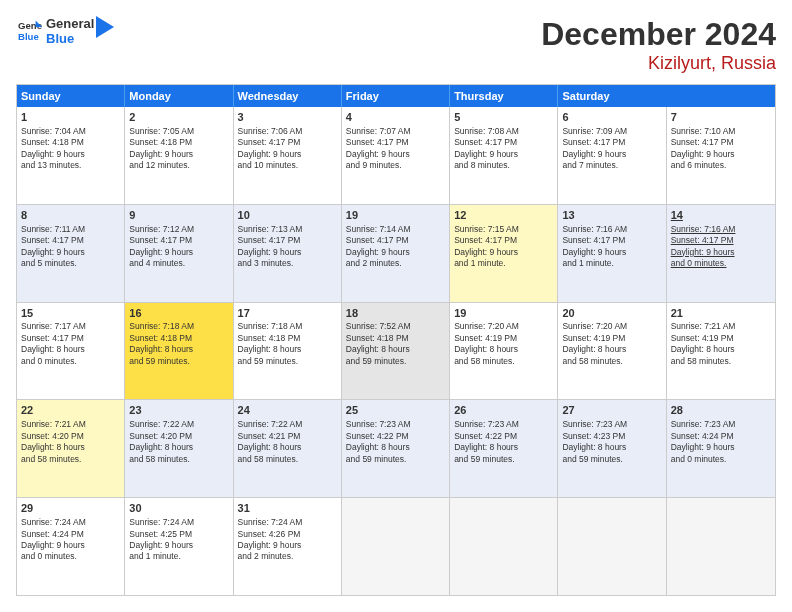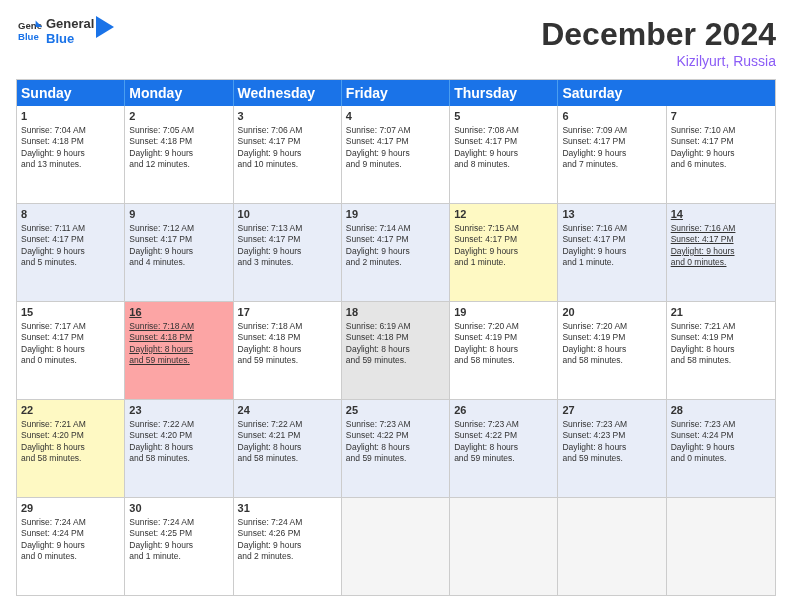--- a/index.html
+++ b/index.html
@@ -34,37 +34,37 @@
     }
     .title-block {
       text-align: right;
     }
     .month-title {
       font-size: 32px;
       font-weight: bold;
       color: #333;
     }
     .location {
-      font-size: 14px;
-      color: #8b5cf6;
+      font-size: 18px;
+      color: #b91c1c;
     }
     .calendar {
       flex: 1;
       display: flex;
       flex-direction: column;
       border: 1px solid #ccc;
     }
     .cal-header-row {
       display: grid;
       grid-template-columns: repeat(7, 1fr);
       background: #1a73e8;
     }
     .cal-header-cell {
       color: #fff;
-      font-size: 14px;
+      font-size: 11px;
       font-weight: bold;
       padding: 5px 4px;
       text-align: left;
       border-right: 1px solid #4a9ef0;
     }
     .cal-header-cell:last-child {
       border-right: none;
     }
     .cal-body {
       flex: 1;
@@ -150,23 +150,23 @@
           <div class="cal-cell" style="background: rgb(232, 237, 248);"><span class="day-num">8</span><span class="sunrise">Sunrise: 7:11 AM</span><br><span class="sunset">Sunset: 4:17 PM</span><br><span class="daylight">Daylight: 9 hours<br>and 5 minutes.</span></div>
           <div class="cal-cell" style="background: rgb(232, 237, 248);"><span class="day-num">9</span><span class="sunrise">Sunrise: 7:12 AM</span><br><span class="sunset">Sunset: 4:17 PM</span><br><span class="daylight">Daylight: 9 hours<br>and 4 minutes.</span></div>
           <div class="cal-cell" style="background: rgb(232, 237, 248);"><span class="day-num">10</span><span class="sunrise">Sunrise: 7:13 AM</span><br><span class="sunset">Sunset: 4:17 PM</span><br><span class="daylight">Daylight: 9 hours<br>and 3 minutes.</span></div>
           <div class="cal-cell" style="background: rgb(232, 237, 248);"><span class="day-num">19</span><span class="sunrise">Sunrise: 7:14 AM</span><br><span class="sunset">Sunset: 4:17 PM</span><br><span class="daylight">Daylight: 9 hours<br>and 2 minutes.</span></div>
           <div class="cal-cell" style="background: #fef9c3;"><span class="day-num">12</span><span class="sunrise">Sunrise: 7:15 AM</span><br><span class="sunset">Sunset: 4:17 PM</span><br><span class="daylight">Daylight: 9 hours<br>and 1 minute.</span></div>
           <div class="cal-cell" style="background: rgb(232, 237, 248);"><span class="day-num">13</span><span class="sunrise">Sunrise: 7:16 AM</span><br><span class="sunset">Sunset: 4:17 PM</span><br><span class="daylight">Daylight: 9 hours<br>and 1 minute.</span></div>
           <div class="cal-cell" style="background: rgb(232, 237, 248); text-decoration: underline;"><span class="day-num">14</span><span class="sunrise">Sunrise: 7:16 AM</span><br><span class="sunset">Sunset: 4:17 PM</span><br><span class="daylight">Daylight: 9 hours<br>and 0 minutes.</span></div>
         </div>
         <div class="cal-week">
           <div class="cal-cell" style="background: rgb(255, 255, 255);"><span class="day-num">15</span><span class="sunrise">Sunrise: 7:17 AM</span><br><span class="sunset">Sunset: 4:17 PM</span><br><span class="daylight">Daylight: 8 hours<br>and 0 minutes.</span></div>
-          <div class="cal-cell" style="background: #fca5a5; text-decoration: underline;"><span class="day-num">16</span><span class="sunrise">Sunrise: 7:18 AM</span><br><span class="sunset">Sunset: 4:18 PM</span><br><span class="daylight">Daylight: 8 hours<br>and 59 minutes.</span></div>
+          <div class="cal-cell" style="background: #fde047;"><span class="day-num">16</span><span class="sunrise">Sunrise: 7:18 AM</span><br><span class="sunset">Sunset: 4:18 PM</span><br><span class="daylight">Daylight: 8 hours<br>and 59 minutes.</span></div>
           <div class="cal-cell" style="background: rgb(255, 255, 255);"><span class="day-num">17</span><span class="sunrise">Sunrise: 7:18 AM</span><br><span class="sunset">Sunset: 4:18 PM</span><br><span class="daylight">Daylight: 8 hours<br>and 59 minutes.</span></div>
-          <div class="cal-cell" style="background: #e5e5e5;"><span class="day-num">18</span><span class="sunrise">Sunrise: 6:19 AM</span><br><span class="sunset">Sunset: 4:18 PM</span><br><span class="daylight">Daylight: 8 hours<br>and 59 minutes.</span></div>
+          <div class="cal-cell" style="background: #e5e5e5;"><span class="day-num">18</span><span class="sunrise">Sunrise: 7:52 AM</span><br><span class="sunset">Sunset: 4:18 PM</span><br><span class="daylight">Daylight: 8 hours<br>and 59 minutes.</span></div>
           <div class="cal-cell" style="background: rgb(255, 255, 255);"><span class="day-num">19</span><span class="sunrise">Sunrise: 7:20 AM</span><br><span class="sunset">Sunset: 4:19 PM</span><br><span class="daylight">Daylight: 8 hours<br>and 58 minutes.</span></div>
           <div class="cal-cell" style="background: rgb(255, 255, 255);"><span class="day-num">20</span><span class="sunrise">Sunrise: 7:20 AM</span><br><span class="sunset">Sunset: 4:19 PM</span><br><span class="daylight">Daylight: 8 hours<br>and 58 minutes.</span></div>
           <div class="cal-cell" style="background: rgb(255, 255, 255);"><span class="day-num">21</span><span class="sunrise">Sunrise: 7:21 AM</span><br><span class="sunset">Sunset: 4:19 PM</span><br><span class="daylight">Daylight: 8 hours<br>and 58 minutes.</span></div>
         </div>
         <div class="cal-week">
           <div class="cal-cell" style="background: #fef9c3;"><span class="day-num">22</span><span class="sunrise">Sunrise: 7:21 AM</span><br><span class="sunset">Sunset: 4:20 PM</span><br><span class="daylight">Daylight: 8 hours<br>and 58 minutes.</span></div>
           <div class="cal-cell" style="background: rgb(232, 237, 248);"><span class="day-num">23</span><span class="sunrise">Sunrise: 7:22 AM</span><br><span class="sunset">Sunset: 4:20 PM</span><br><span class="daylight">Daylight: 8 hours<br>and 58 minutes.</span></div>
           <div class="cal-cell" style="background: rgb(232, 237, 248);"><span class="day-num">24</span><span class="sunrise">Sunrise: 7:22 AM</span><br><span class="sunset">Sunset: 4:21 PM</span><br><span class="daylight">Daylight: 8 hours<br>and 58 minutes.</span></div>
           <div class="cal-cell" style="background: rgb(232, 237, 248);"><span class="day-num">25</span><span class="sunrise">Sunrise: 7:23 AM</span><br><span class="sunset">Sunset: 4:22 PM</span><br><span class="daylight">Daylight: 8 hours<br>and 59 minutes.</span></div>
           <div class="cal-cell" style="background: rgb(232, 237, 248);"><span class="day-num">26</span><span class="sunrise">Sunrise: 7:23 AM</span><br><span class="sunset">Sunset: 4:22 PM</span><br><span class="daylight">Daylight: 8 hours<br>and 59 minutes.</span></div>

